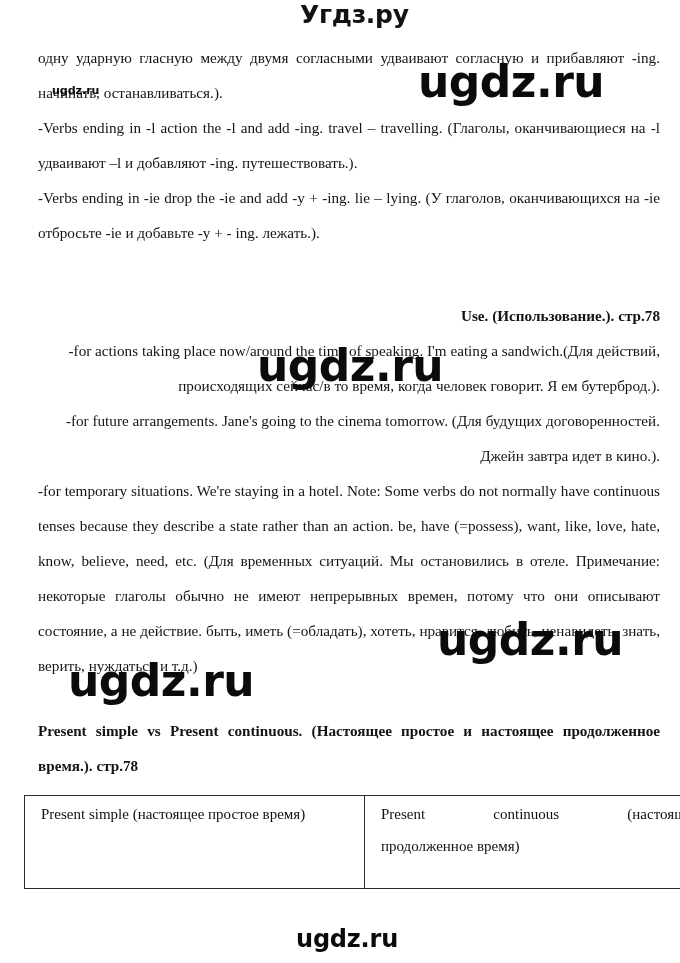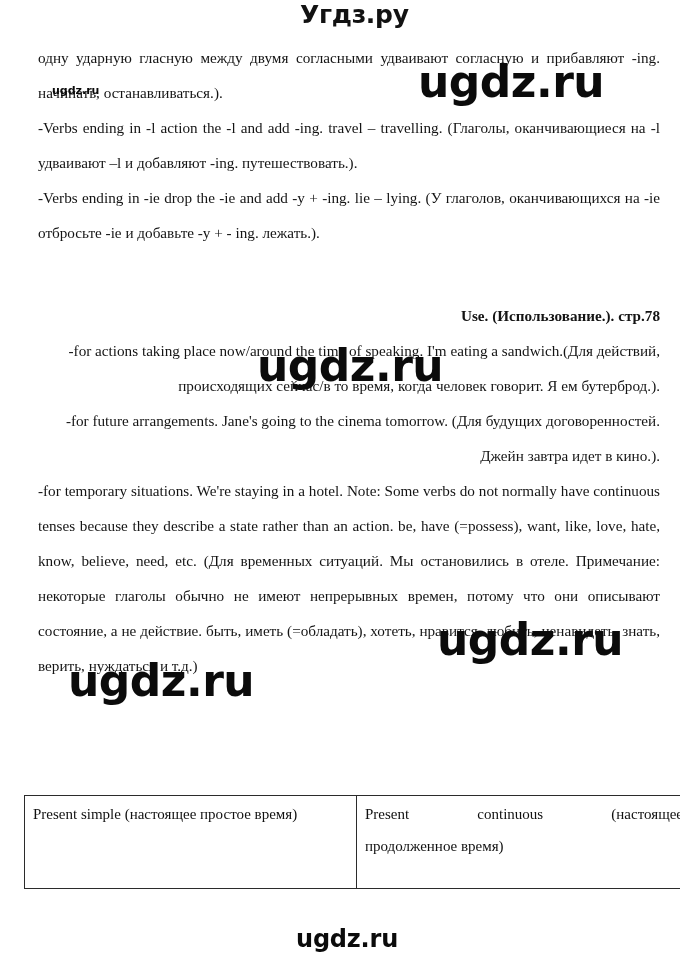--- a/index.html
+++ b/index.html
@@ -71,21 +71,21 @@
   table.grammar-table {
     border-collapse: collapse;
     width: 640px;
     table-layout: fixed;
   }
   table.grammar-table td {
     border: 1px solid #2b2b2b;
     vertical-align: top;
     font-size: 15px;
     line-height: 32px;
-    padding: 2px 3px 26px 8px;
+    padding: 2px 3px 26px 16px;
     text-align: justify;
     text-justify: inter-word;
   }
   table.grammar-table td.col-left { width: 320px; }
   table.grammar-table td.col-right { width: 318px; }
   td .cell-line { display: block; }
   td.col-right .cell-line.justified {
     text-align: justify;
     text-align-last: justify;
   }
@@ -130,20 +130,21 @@
   <p class="para bold noj">Use. (Использование.). стр.78</p>
 
   <p class="para noj">-for actions taking place now/around the time of speaking. I'm eating a sandwich.(Для действий, происходящих сейчас/в то время, когда человек говорит. Я ем бутерброд.).</p>
 
   <p class="para noj">-for future arrangements. Jane's going to the cinema tomorrow. (Для будущих договоренностей. Джейн завтра идет в кино.).</p>
 
   <p class="para">-for temporary situations. We're staying in a hotel. Note: Some verbs do not normally have continuous tenses because they describe a state rather than an action. be, have (=possess), want, like, love, hate, know, believe, need, etc. (Для временных ситуаций. Мы остановились в отеле. Примечание: некоторые глаголы обычно не имеют непрерывных времен, потому что они описывают состояние, а не действие. быть, иметь (=обладать), хотеть, нравится, любить, ненавидеть, знать, верить, нуждаться и т.д.)</p>
 
   <div class="gap-md"></div>
 
+  <p class="para bold">Present simple vs Present continuous. (Настоящее простое и настоящее продолженное время.). стр.78</p>
 
 </div>
 
 <div class="tbl-wrap">
   <table class="grammar-table">
     <tbody>
       <tr>
         <td class="col-left">
           <span class="cell-line">Present simple (настоящее простое время)</span>
         </td>

